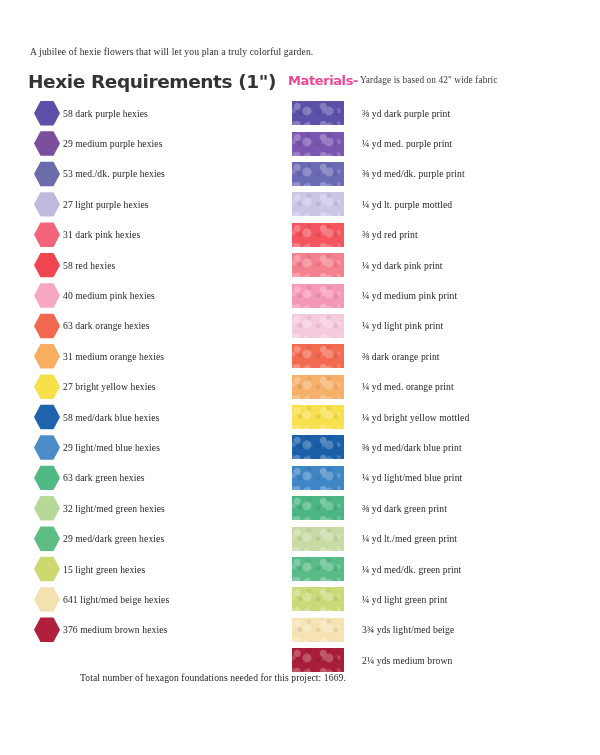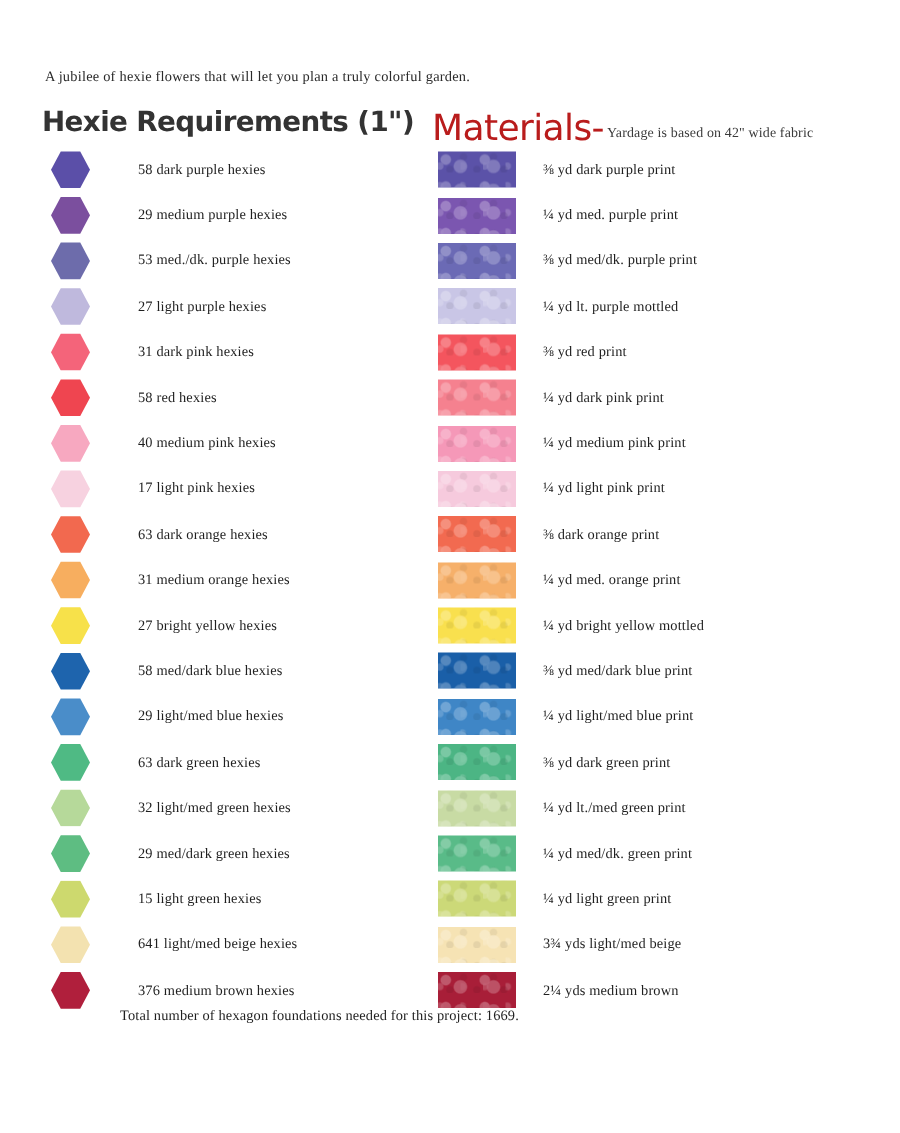--- a/index.html
+++ b/index.html
@@ -53,24 +53,24 @@
     white-space: nowrap;
   }
   .h-right {
     position: absolute;
     left: 288px;
     top: 0;
     white-space: nowrap;
   }
   .h-right .materials-word {
     font-family: "DejaVu Sans", "Liberation Sans", sans-serif;
-    font-weight: normal;
-    font-size: 24px;
+    font-weight: bold;
+    font-size: 13px;
     letter-spacing: -0.4px;
-    color: #b91c1c;
+    color: #ec4899;
   }
   .h-right .materials-note {
     font-family: "Liberation Serif", "DejaVu Serif", serif;
     font-size: 9.3px;
     color: #3a3a3a;
     letter-spacing: 0.1px;
     position: relative;
     top: -2px;
     margin-left: 2px;
   }
@@ -91,21 +91,21 @@
 
   
   .hex {
     width: 26px;
     height: 26px;
     flex: 0 0 26px;
     clip-path: polygon(25% 3%, 75% 3%, 100% 50%, 75% 97%, 25% 97%, 0% 50%);
     -webkit-clip-path: polygon(25% 3%, 75% 3%, 100% 50%, 75% 97%, 25% 97%, 0% 50%);
   }
   .hex-label {
-    margin-left: 32px;
+    margin-left: 3px;
     font-size: 9.6px;
     letter-spacing: 0.1px;
     color: #1f1f1f;
     white-space: nowrap;
   }
 
   
   .fab {
     width: 52px;
     height: 24px;
@@ -182,24 +182,20 @@
       </div>
       <div class="row">
         <div class="hex" style="background: rgb(239, 69, 80);"></div>
         <div class="hex-label">58 red hexies</div>
       </div>
       <div class="row">
         <div class="hex" style="background: rgb(247, 168, 192);"></div>
         <div class="hex-label">40 medium pink hexies</div>
       </div>
       <div class="row">
-        <div class="hex" style="background: rgb(247, 210, 224);"></div>
-        <div class="hex-label">17 light pink hexies</div>
-      </div>
-      <div class="row">
         <div class="hex" style="background: rgb(242, 105, 79);"></div>
         <div class="hex-label">63 dark orange hexies</div>
       </div>
       <div class="row">
         <div class="hex" style="background: rgb(247, 174, 95);"></div>
         <div class="hex-label">31 medium orange hexies</div>
       </div>
       <div class="row">
         <div class="hex" style="background: rgb(247, 225, 74);"></div>
         <div class="hex-label">27 bright yellow hexies</div>

